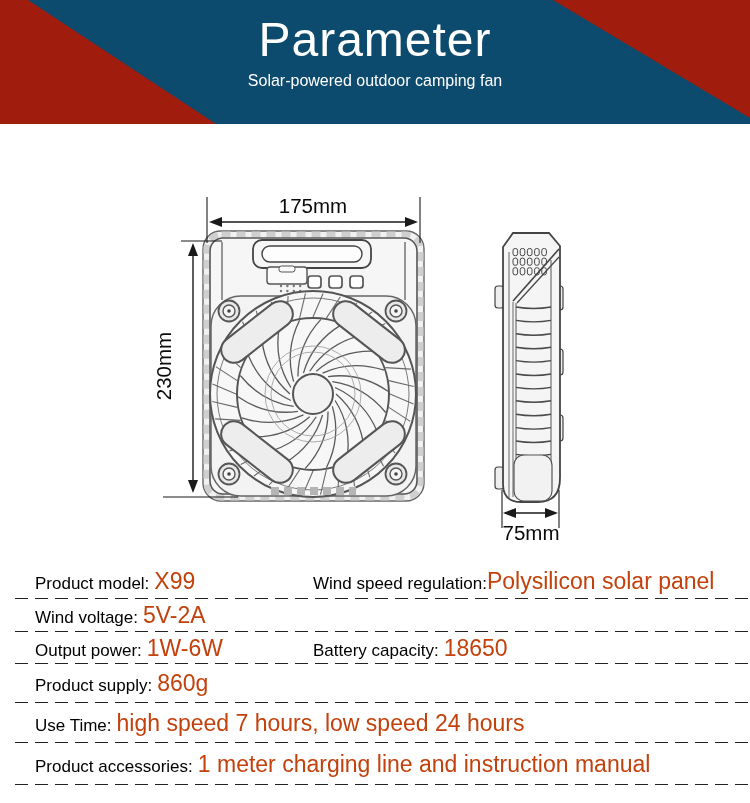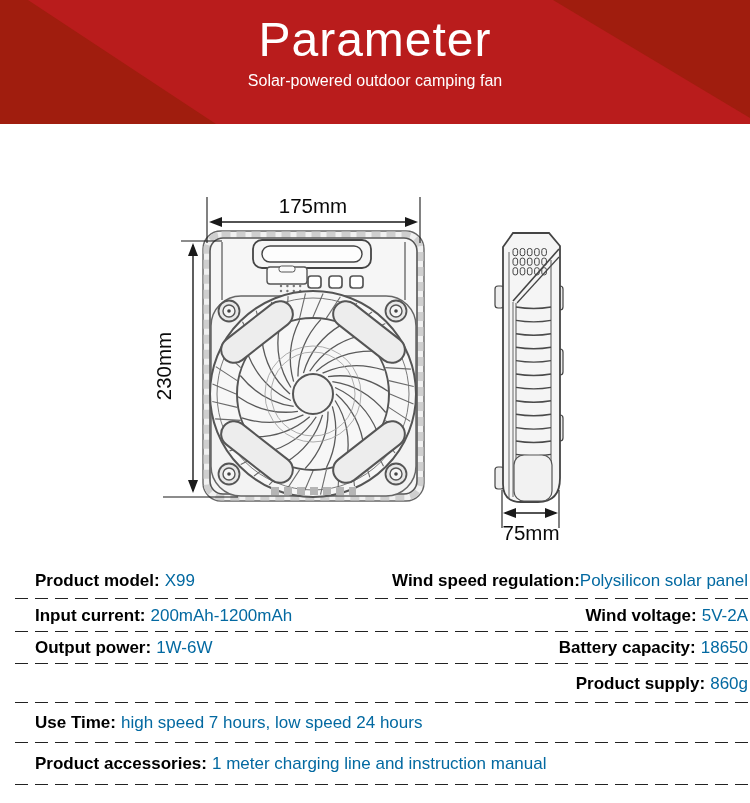--- a/index.html
+++ b/index.html
@@ -2,21 +2,21 @@
 <html><head>
 <meta charset="utf-8">
 <style>
   * { margin:0; padding:0; box-sizing:border-box; }
   html,body { background:#fff; }
   .page {
     position:relative; width:750px; height:803px; background:#ffffff;
     font-family:"Liberation Sans", sans-serif; overflow:hidden;
   }
   
-  .banner { position:absolute; left:0; top:0; width:750px; height:124px; background:#b91c1c; }
+  .banner { position:absolute; left:0; top:0; width:750px; height:124px; background:#0c4a6e; }
   .banner-accents { position:absolute; left:0; top:0; }
   .banner-title {
     position:absolute; left:0; top:12px; width:100%; text-align:center;
     color:#fff; font-size:48px; font-weight:normal; letter-spacing:1px;
   }
   .banner-subtitle {
     position:absolute; left:0; top:72px; width:100%; text-align:center;
     color:#fff; font-size:16px; font-weight:normal;
   }
   
@@ -36,23 +36,23 @@
   #panel-dots circle { fill:#777; }
   .bracket { fill:#ededed; stroke:#555; stroke-width:2; }
   
   .spec-table { position:absolute; left:15px; top:563px; width:733px; color:#111; }
   .spec-row { position:relative; display:flex; align-items:center; padding-left:20px; }
   .spec-row::after {
     content:""; position:absolute; left:0; right:0; bottom:0; height:1.4px;
     background:repeating-linear-gradient(90deg,#222 0 13px,transparent 13px 20px);
   }
   .cell-left { width:278px; }
-  .cell-right { flex:1;text-align:right; }
-  .lbl { font-weight:bold; font-size:17px; color:#000; }
-  .val { font-size:17px; color:#0369a1; margin-left:5px; }
+  .cell-right { flex:1; }
+  .lbl { font-weight:normal; font-size:17px; color:#000; }
+  .val { font-size:23px; color:#c2410c; margin-left:5px; }
   .val.nospace { margin-left:0; }
   .h36{height:36px}.h33{height:33px}.h32{height:32px}.h39{height:39px}.h40{height:40px}.h42{height:42px}
 </style>
 </head>
 <body>
 
 <div class="page">
 
   <svg class="diagram" viewBox="0 0 750 560" aria-hidden="true">
 
@@ -282,23 +282,20 @@
   <div class="spec-table">
     <div class="spec-row h36">
       <div class="cell-left">
         <span class="lbl">Product model:</span><span class="val">X99</span>
       </div>
       <div class="cell-right">
         <span class="lbl">Wind speed regulation:</span><span class="val nospace">Polysilicon solar panel</span>
       </div>
     </div>
     <div class="spec-row h33">
-      <div class="cell-left">
-        <span class="lbl">Input current:</span><span class="val">200mAh-1200mAh</span>
-      </div>
       <div class="cell-right">
         <span class="lbl">Wind voltage:</span><span class="val">5V-2A</span>
       </div>
     </div>
     <div class="spec-row h32">
       <div class="cell-left">
         <span class="lbl">Output power:</span><span class="val">1W-6W</span>
       </div>
       <div class="cell-right">
         <span class="lbl">Battery capacity:</span><span class="val">18650</span>

